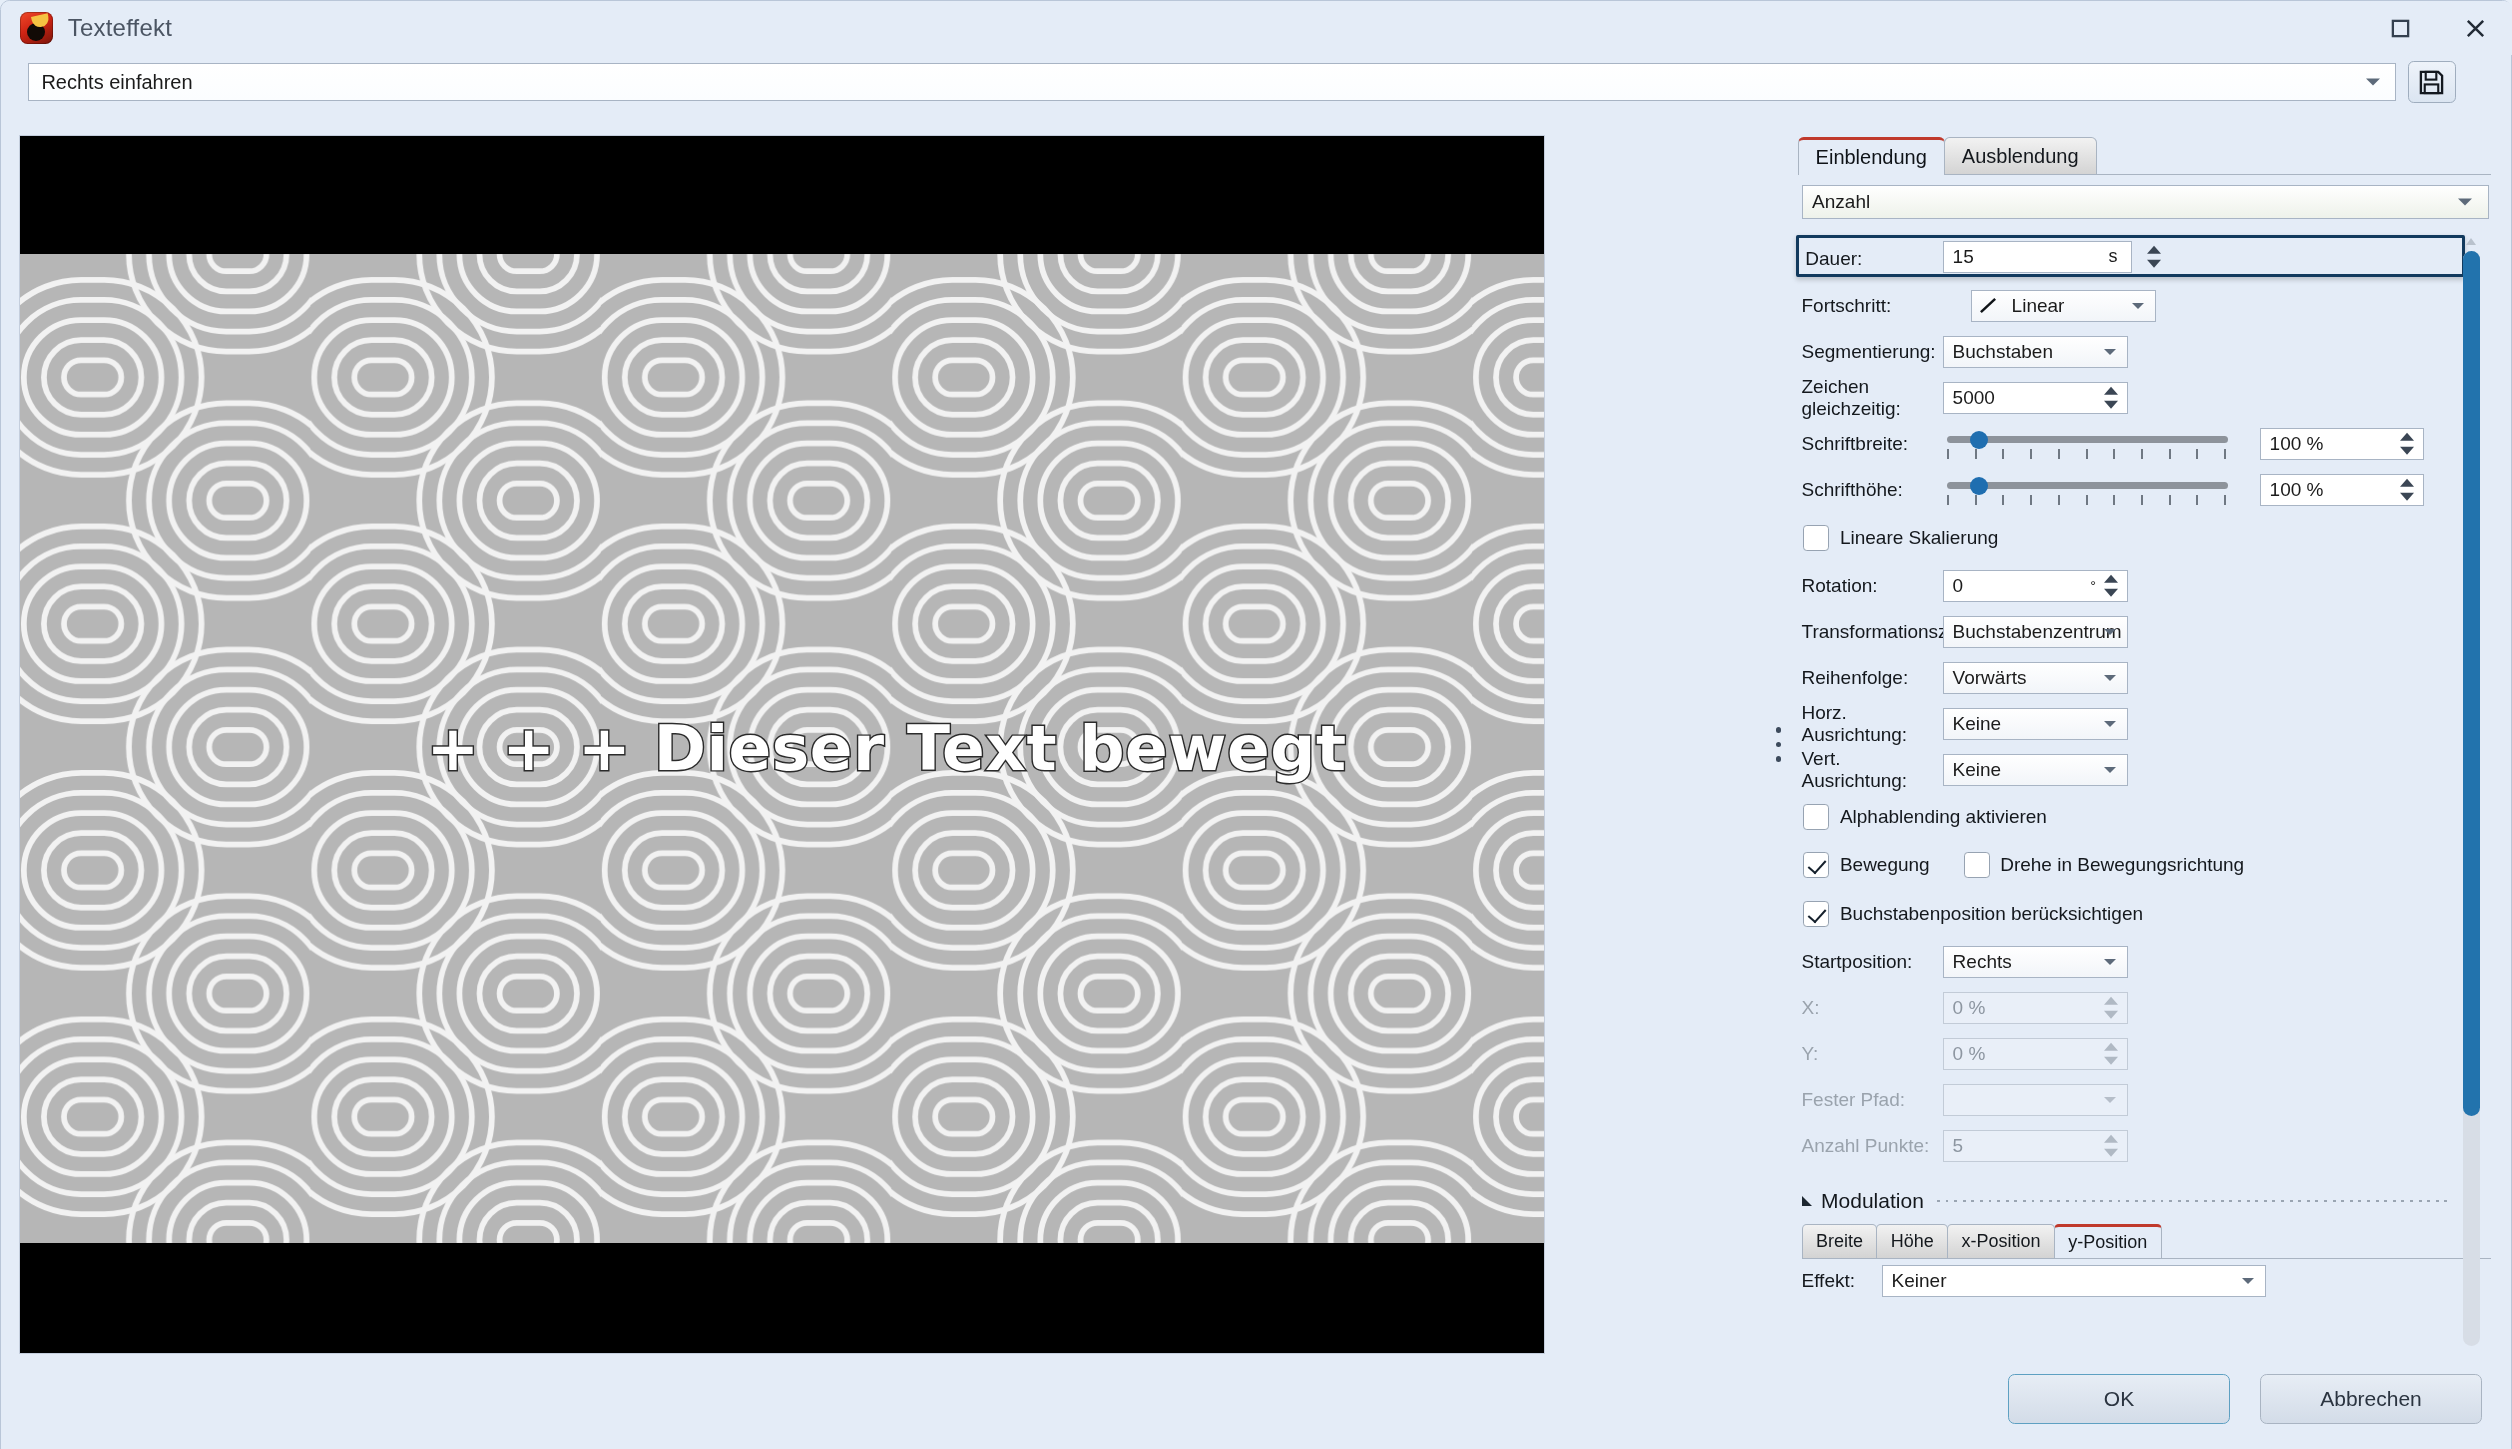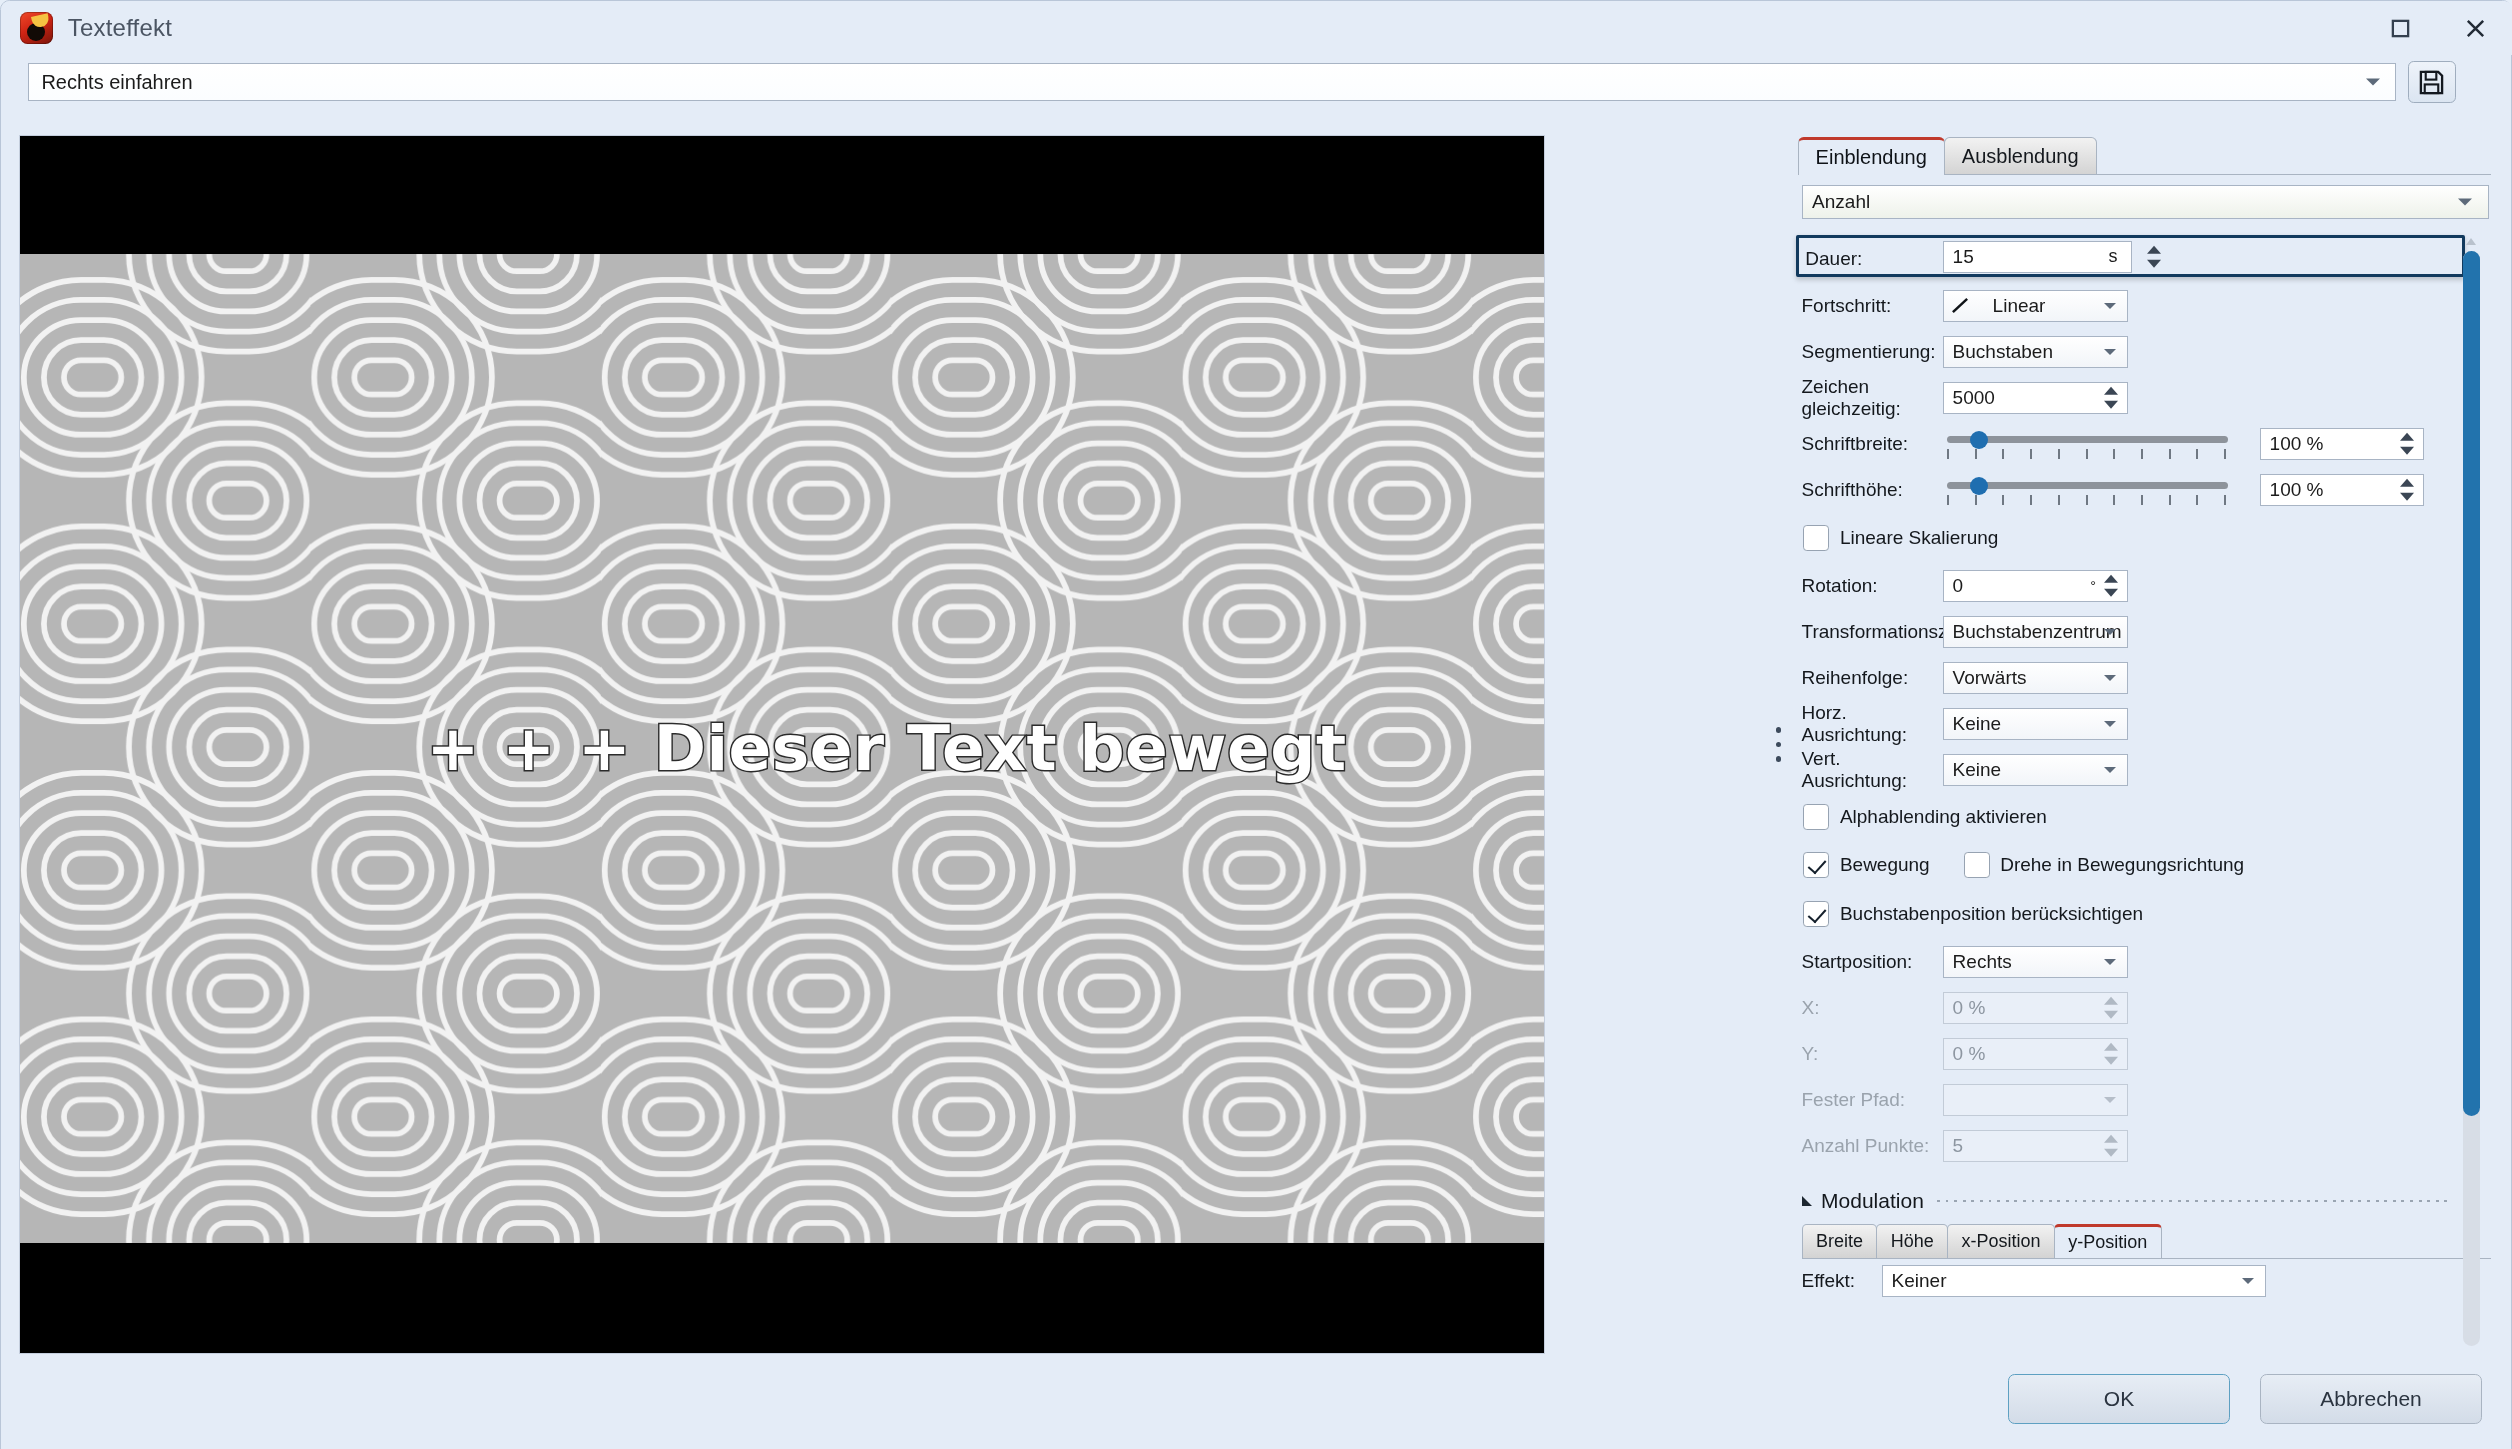--- a/index.html
+++ b/index.html
@@ -379,21 +379,21 @@
           <div class="spin" style="right:-32.5px;">
               <span class="up"></span>
               <span class="dn"></span>
             </div>
         </div>
       </div>
 
       <div class="row">
         <div class="lbl">Fortschritt:</div>
         <div class="ctl" style="left:153px; top:6.7px;">
-          <div class="combo" style="width:185px; padding-left:40px;">
+          <div class="combo" style="width:185px; padding-left:31px;margin-left:28px;">
             <svg style="position:absolute;left:5.7px;top:5.7px;" width="21" height="19" viewBox="0 0 22 20">
                 <path d="M3 17 L18 3" stroke="#101418" stroke-width="2.6" fill="none"></path>
               </svg>
             <span class="v">Linear</span>
             <span class="ar"></span>
           </div>
         </div>
       </div>
 
       <div class="row">

